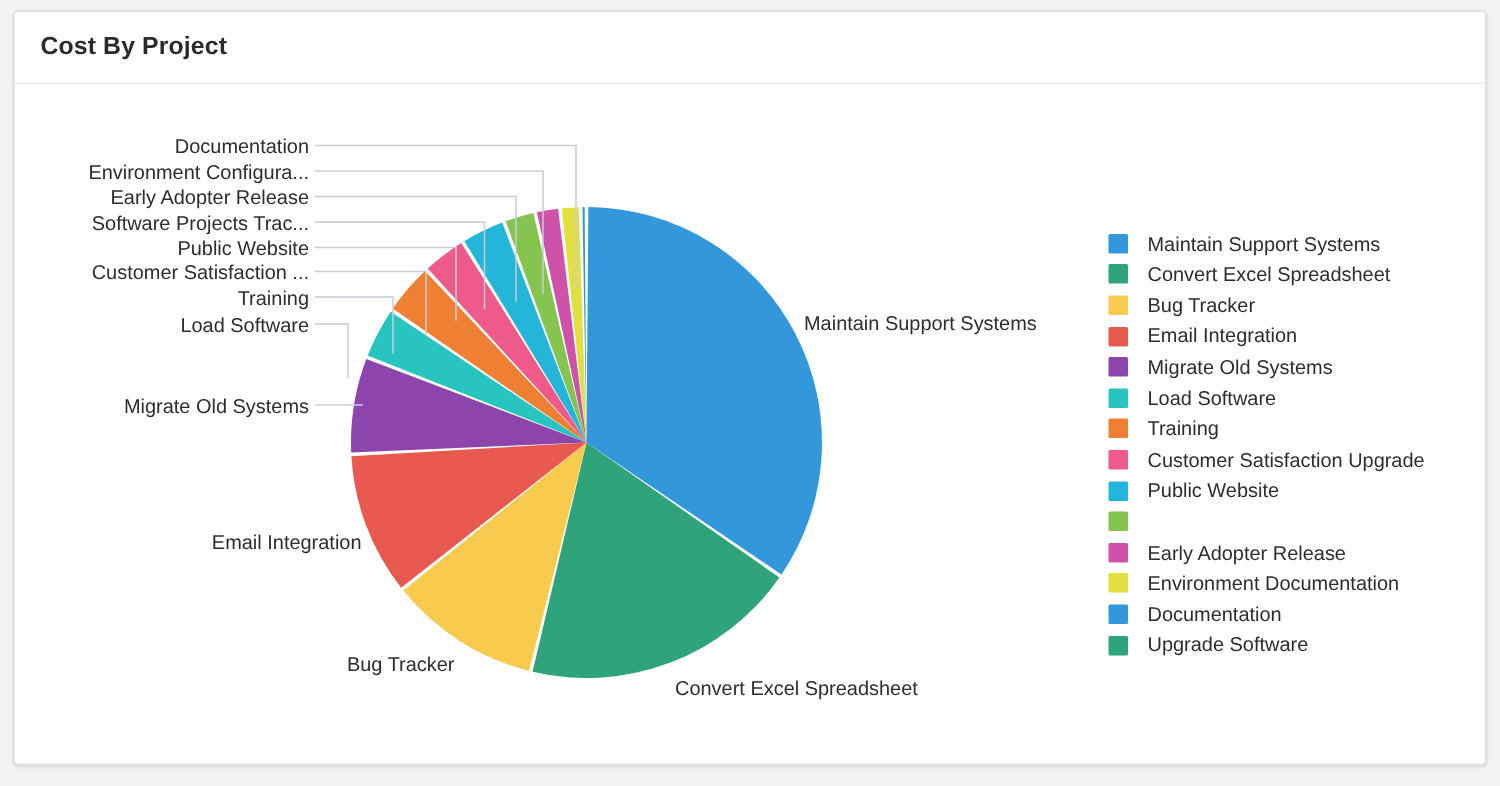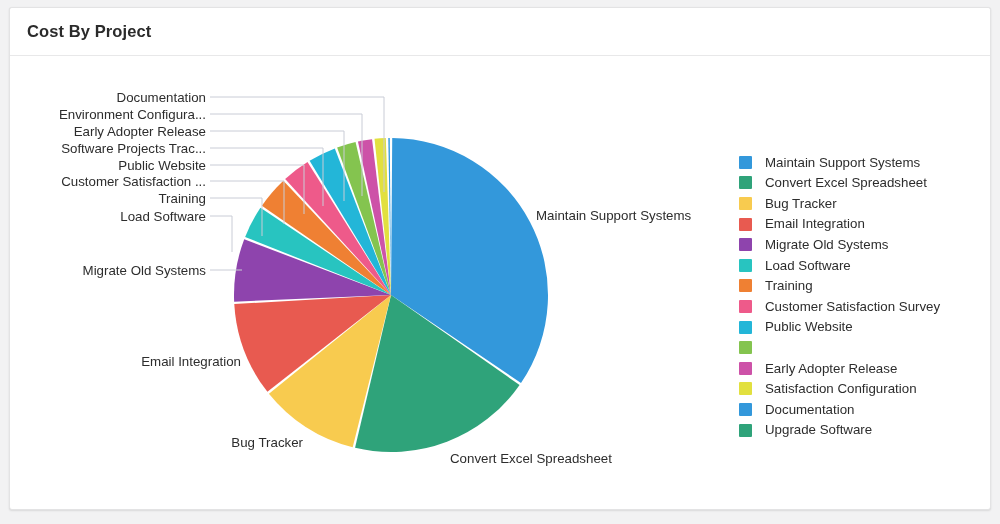--- a/index.html
+++ b/index.html
@@ -167,36 +167,36 @@
           <div class="legend-row">
             <span class="legend-swatch" style="background: rgb(40, 196, 192);"></span>
             <span class="legend-label">Load Software</span>
           </div>
           <div class="legend-row">
             <span class="legend-swatch" style="background: rgb(239, 128, 51);"></span>
             <span class="legend-label">Training</span>
           </div>
           <div class="legend-row">
             <span class="legend-swatch" style="background: rgb(238, 90, 138);"></span>
-            <span class="legend-label">Customer Satisfaction Survey</span>
+            <span class="legend-label">Customer Satisfaction Upgrade</span>
           </div>
           <div class="legend-row">
             <span class="legend-swatch" style="background: rgb(35, 182, 216);"></span>
             <span class="legend-label">Public Website</span>
           </div>
           <div class="legend-row">
             <span class="legend-swatch" style="background: rgb(132, 196, 79);"></span>
           </div>
           <div class="legend-row">
             <span class="legend-swatch" style="background: rgb(205, 82, 168);"></span>
             <span class="legend-label">Early Adopter Release</span>
           </div>
           <div class="legend-row">
             <span class="legend-swatch" style="background: rgb(226, 224, 63);"></span>
-            <span class="legend-label">Satisfaction Configuration</span>
+            <span class="legend-label">Environment Documentation</span>
           </div>
           <div class="legend-row">
             <span class="legend-swatch" style="background: rgb(51, 152, 219);"></span>
             <span class="legend-label">Documentation</span>
           </div>
           <div class="legend-row">
             <span class="legend-swatch" style="background: rgb(47, 163, 122);"></span>
             <span class="legend-label">Upgrade Software</span>
           </div>
         </div>

